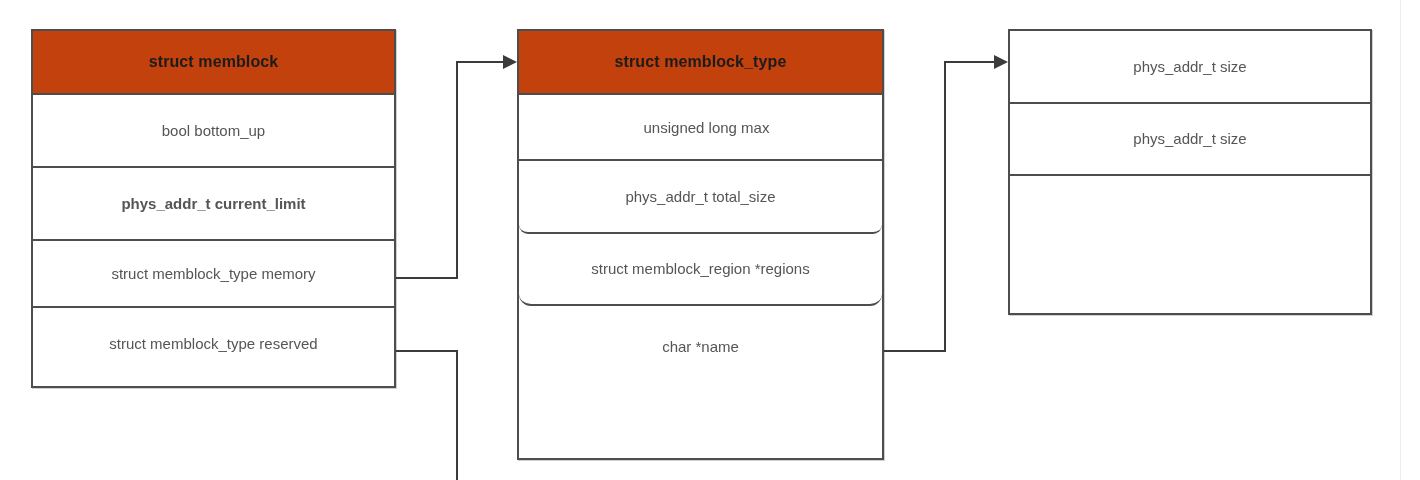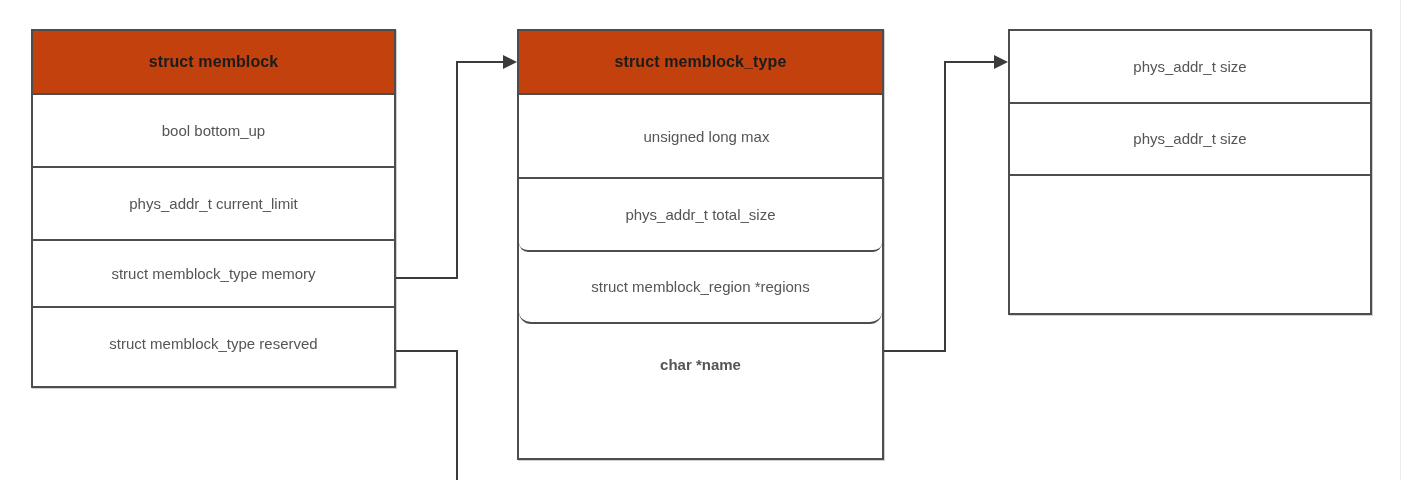--- a/index.html
+++ b/index.html
@@ -85,33 +85,33 @@
 </style>
 </head>
 <body>
 
 <div id="canvas">
 
   <div class="struct-box" id="box-memblock" style="left: 31px; top: 29px; width: 365px; height: 359px;">
     <div class="struct-header" style="height: 64px;">struct memblock</div>
     <div class="struct-rows">
       <div class="struct-row" style="height: 72.75px;">bool bottom_up</div>
-      <div class="struct-row" style="height: 72.75px;">phys_addr_t current_limit</div>
+      <div class="struct-row" style="height: 72.75px; font-weight: bold;">phys_addr_t current_limit</div>
       <div class="struct-row" style="height: 67px;">struct memblock_type memory</div>
       <div class="struct-row last" style="height: 72.75px;">struct memblock_type reserved</div>
     </div>
   </div>
 
   <div class="struct-box" id="box-memblock-type" style="left: 517px; top: 29px; width: 367px; height: 431px;">
     <div class="struct-header" style="height: 64px;">struct memblock_type</div>
     <div class="struct-rows">
-      <div class="struct-row" style="height: 84px; padding-left: 12px;">unsigned long max</div>
+      <div class="struct-row" style="height: 66px; padding-left: 12px;">unsigned long max</div>
       <div class="struct-row" style="height: 72.6px; border-radius: 9px;">phys_addr_t total_size</div>
       <div class="struct-row" style="height: 72.6px; border-radius: 12px;">struct memblock_region *regions</div>
-      <div class="struct-row last" style="height: 80px; font-weight: bold;">char *name</div>
+      <div class="struct-row last" style="height: 80px;">char *name</div>
     </div>
   </div>
 
   <div class="struct-box" id="box-memblock-region" style="left: 1008px; top: 29px; width: 364px; height: 286px;">
     <div class="struct-rows">
       <div class="struct-row" style="height: 72.6667px;">phys_addr_t size</div>
       <div class="struct-row" style="height: 72.6667px; text-align: right;">phys_addr_t size</div>
     </div>
   </div>
 

